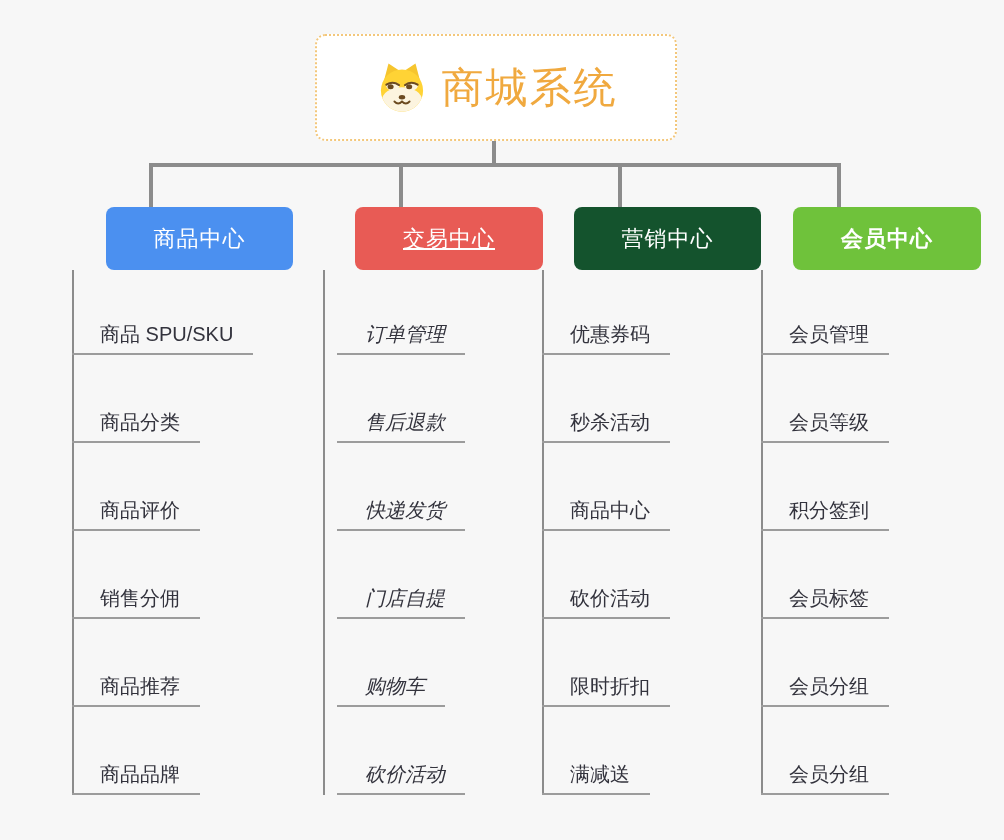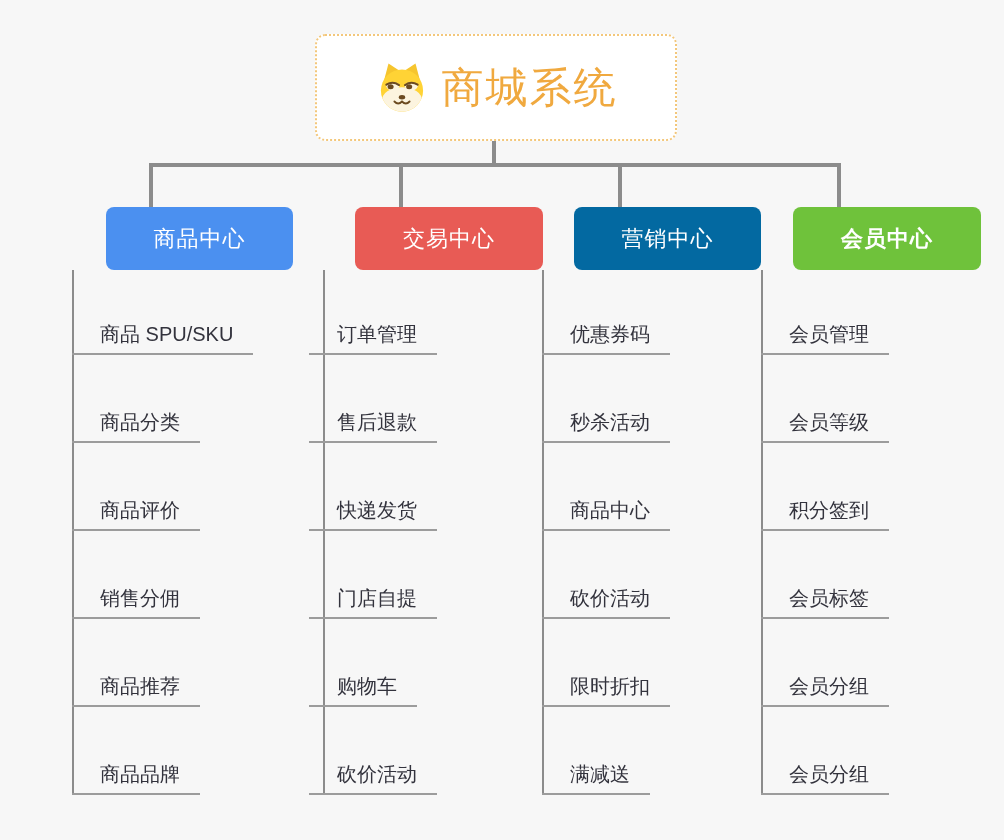--- a/index.html
+++ b/index.html
@@ -46,21 +46,21 @@
   .t0{left:72px;} .t1{left:323px;} .t2{left:542px;} .t3{left:761px;}
 
   
   .leaf{
     position:absolute;box-sizing:border-box;height:42px;width:max-content;
     padding:0 20px 5px 28px;
     border-bottom:2px solid #9C9C9C;
     display:flex;align-items:flex-end;
     font-size:20px;color:#33333D;white-space:nowrap;
   }
-  .c0{left:72px;} .c1{left:309px;} .c2{left:542px;} .c3{left:761px;}
+  .c0{left:72px;} .c1{left:337px;font-style:italic;} .c2{left:542px;} .c3{left:761px;}
   .r0{top:313px;} .r1{top:401px;} .r2{top:489px;} .r3{top:577px;}
   .r4{top:665px;} .r5{top:753px;}
 </style>
 </head>
 <body>
 
 <div class="canvas">
 
   <div class="root-node" style="border-color: rgb(243, 199, 123);">
     <span class="doge">
@@ -88,22 +88,22 @@
   </div>
 
   <div class="line stem"></div>
   <div class="line hbar"></div>
   <div class="line drop d0"></div>
   <div class="line drop d1"></div>
   <div class="line drop d2"></div>
   <div class="line drop d3"></div>
 
   <div class="branch-box b0" style="background-color: rgb(75, 144, 240);">商品中心</div>
-  <div class="branch-box b1" style="background-color: rgb(232, 91, 85);">交易中心</div>
-  <div class="branch-box b2" style="background-color: #0369a1;">营销中心</div>
+  <div class="branch-box b1" style="background-color: rgb(232, 91, 85); text-decoration: underline;">交易中心</div>
+  <div class="branch-box b2" style="background-color: #14532d;">营销中心</div>
   <div class="branch-box b3" style="background-color: rgb(111, 194, 59); font-weight: bold;">会员中心</div>
 
   <div class="trunk t0"></div>
   <div class="trunk t1"></div>
   <div class="trunk t2"></div>
   <div class="trunk t3"></div>
 
   <div class="leaf c0 r0">商品 SPU/SKU</div>
   <div class="leaf c0 r1">商品分类</div>
   <div class="leaf c0 r2">商品评价</div>

